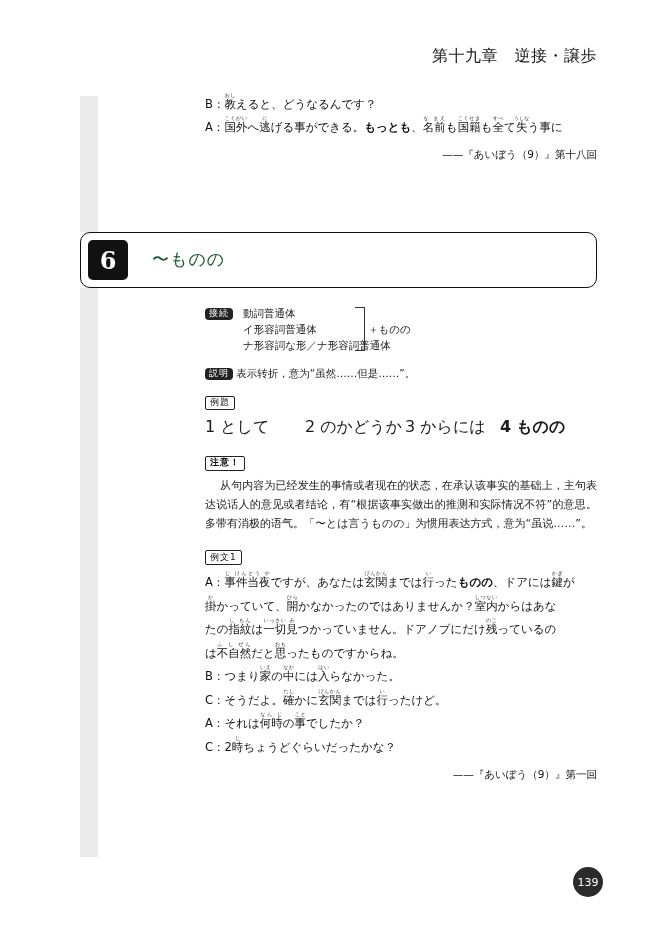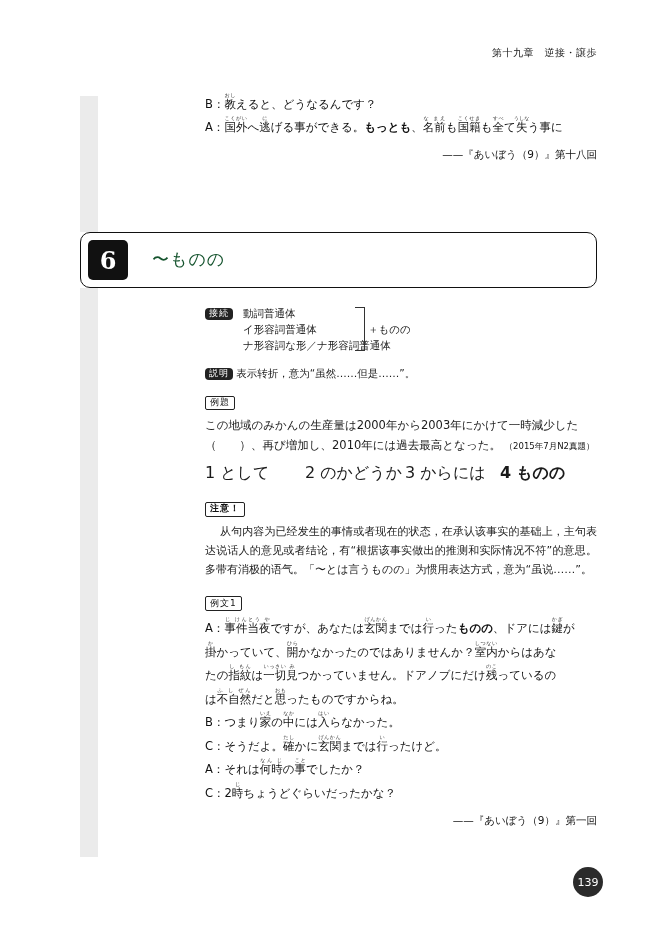--- a/index.html
+++ b/index.html
@@ -21,21 +21,21 @@
     width: 665px;
     height: 937px;
     box-sizing: border-box;
   }
 
   
   .header {
     position: absolute;
     top: 46px;
     right: 68px;
-    font-size: 10px;
+    font-size: 16px;
     letter-spacing: 0.5px;
     color: #1a1a1a;
     white-space: nowrap;
   }
 
   
   .left-band {
     position: absolute;
     left: 80px;
     top: 96px;
@@ -314,24 +314,20 @@
       <div class="brace-label">＋ものの</div>
     </div>
 
     <div class="explain-row">
       <span class="tag">説明</span>
       <span>表示转折，意为“虽然……但是……”。</span>
     </div>
 
     <div class="example-row">
       <span class="tag-outline">例題</span>
-      <div class="example-text">
-        <span>この地域のみかんの生産量は2000年から2003年にかけて一時減少した（　　）、再び増加し、2010年には過去最高となった。</span>
-        <span class="example-meta">（2015年7月N2真題）</span>
-      </div>
       <div class="choices">
         <div class="choice choice-1"><span class="n">1</span><span>として</span></div>
         <div class="choice choice-2"><span class="n">2</span><span>のかどうか</span></div>
         <div class="choice choice-3"><span class="n">3</span><span>からには</span></div>
         <div class="choice choice-4"><span class="n">4</span><span>ものの</span></div>
       </div>
     </div>
 
     <div class="note-block">
       <span class="tag-outline warn-mark">注意！</span>

